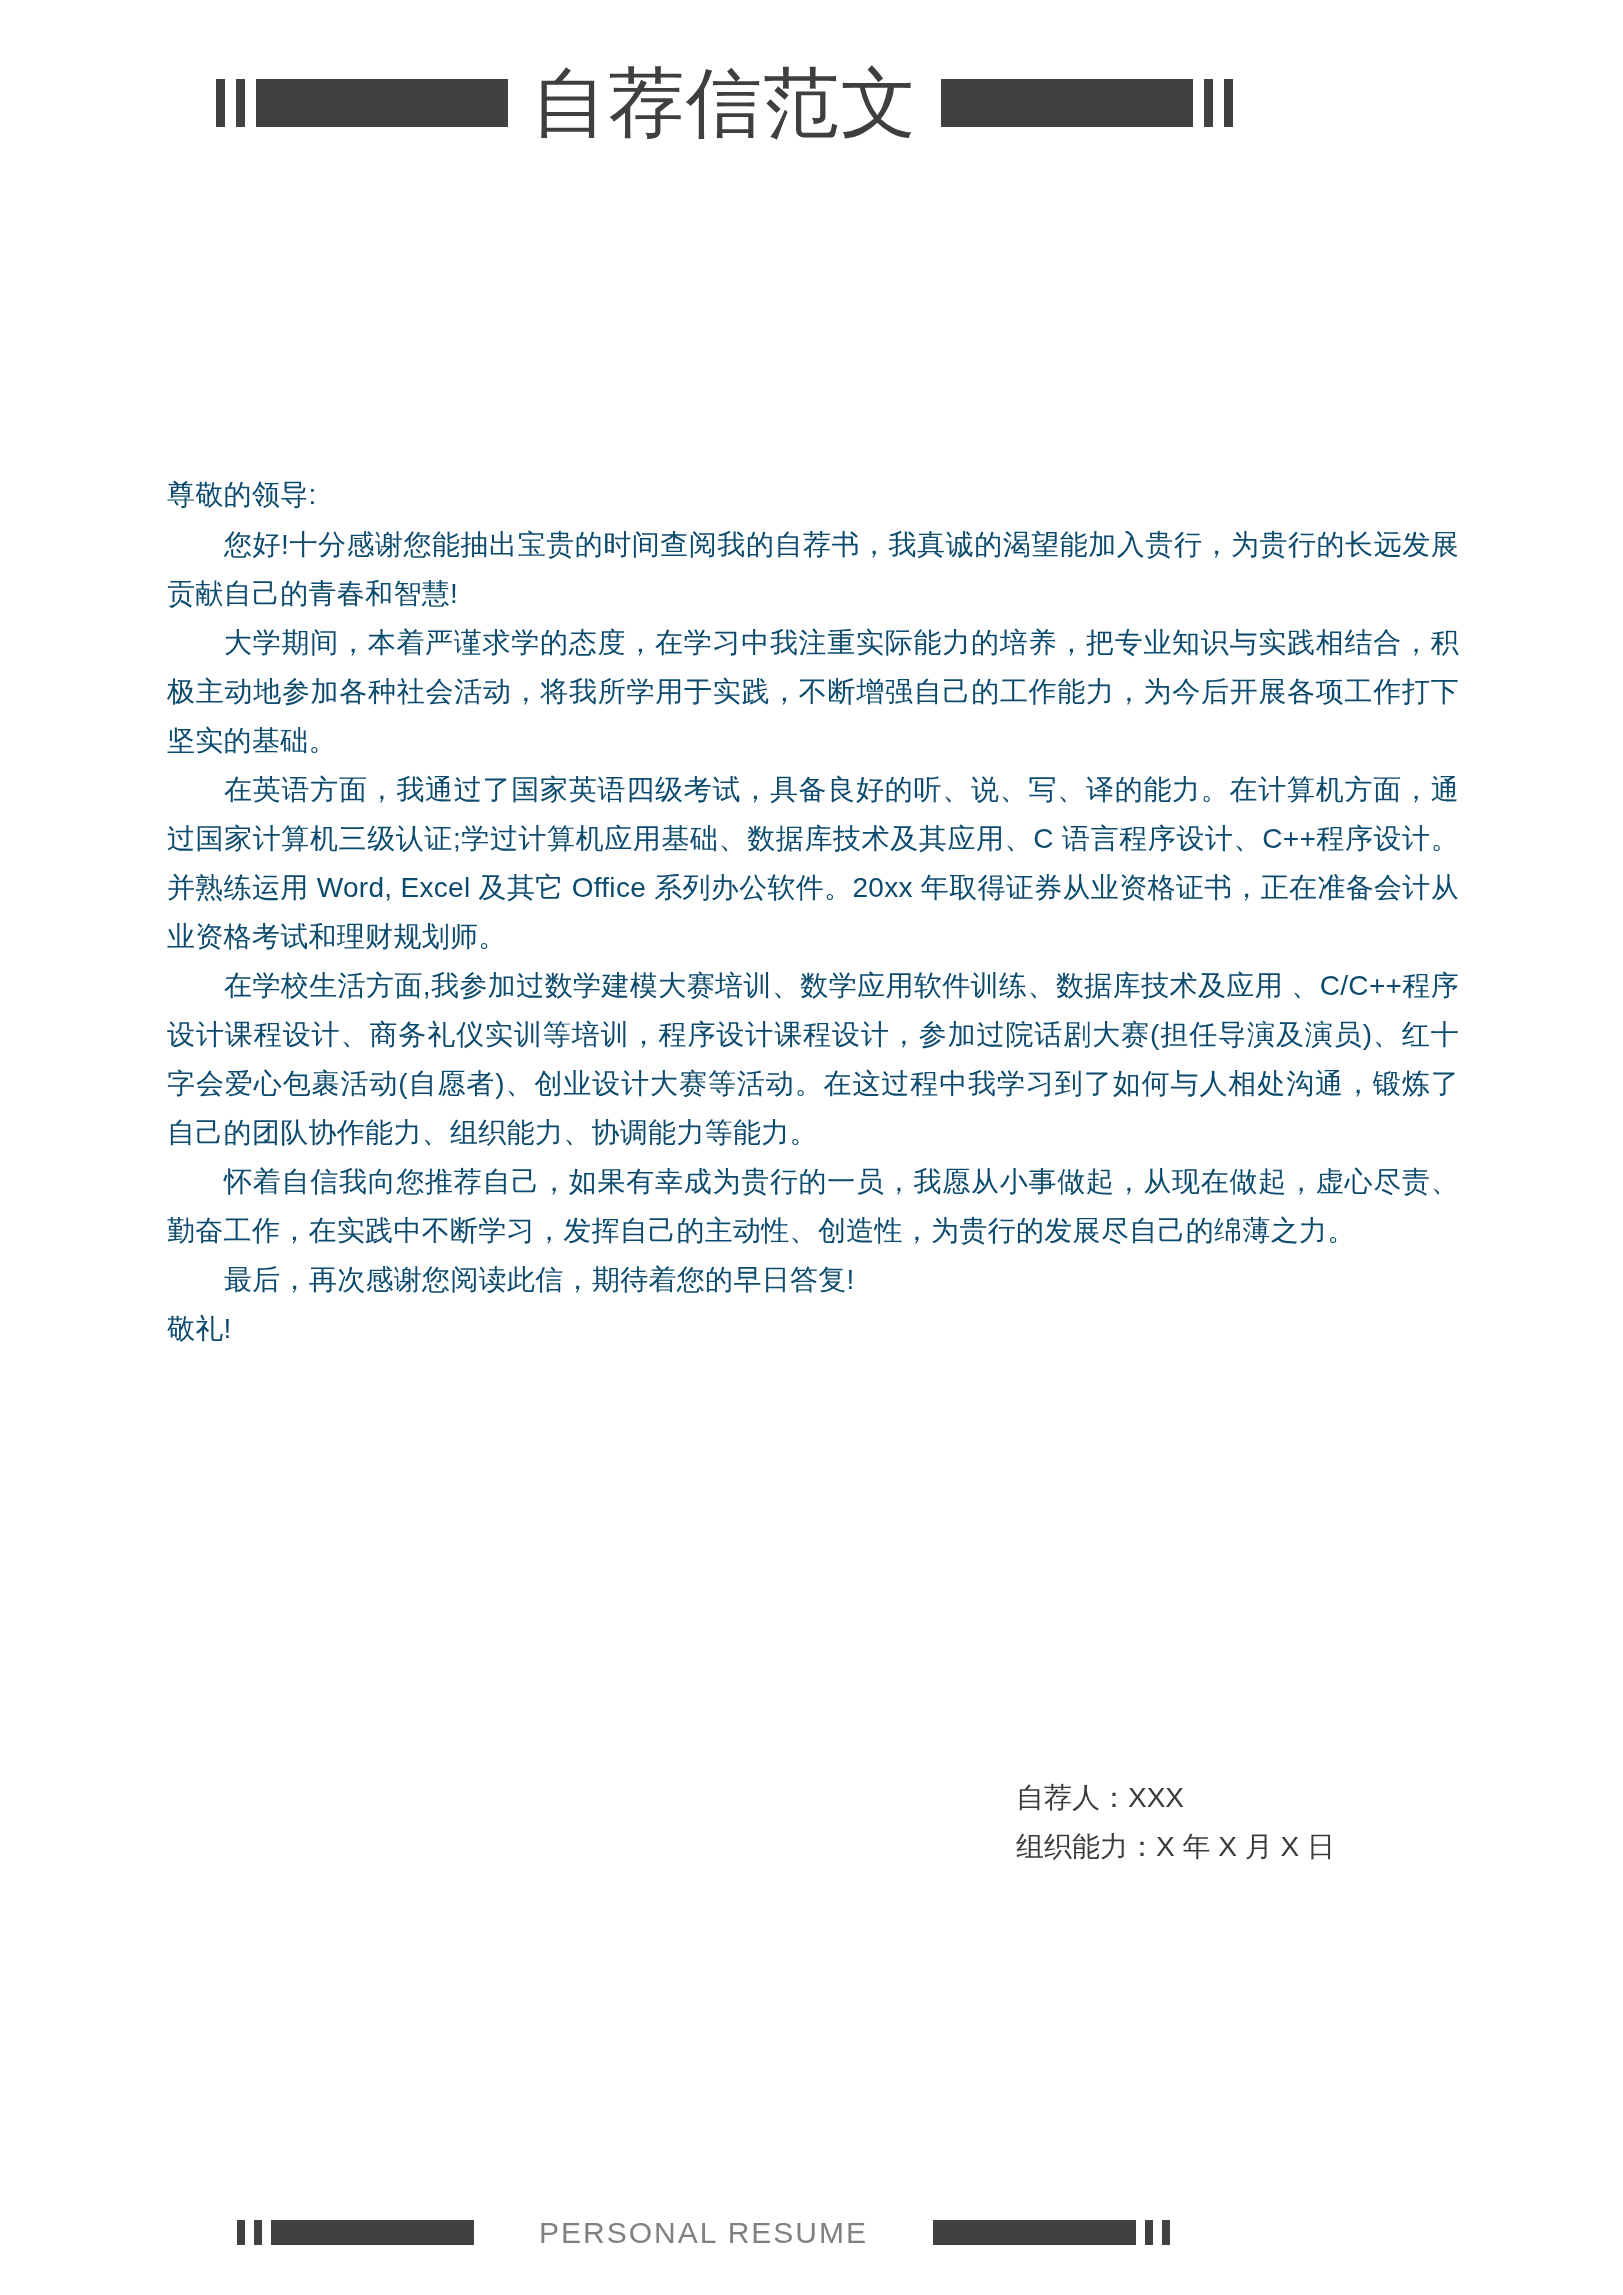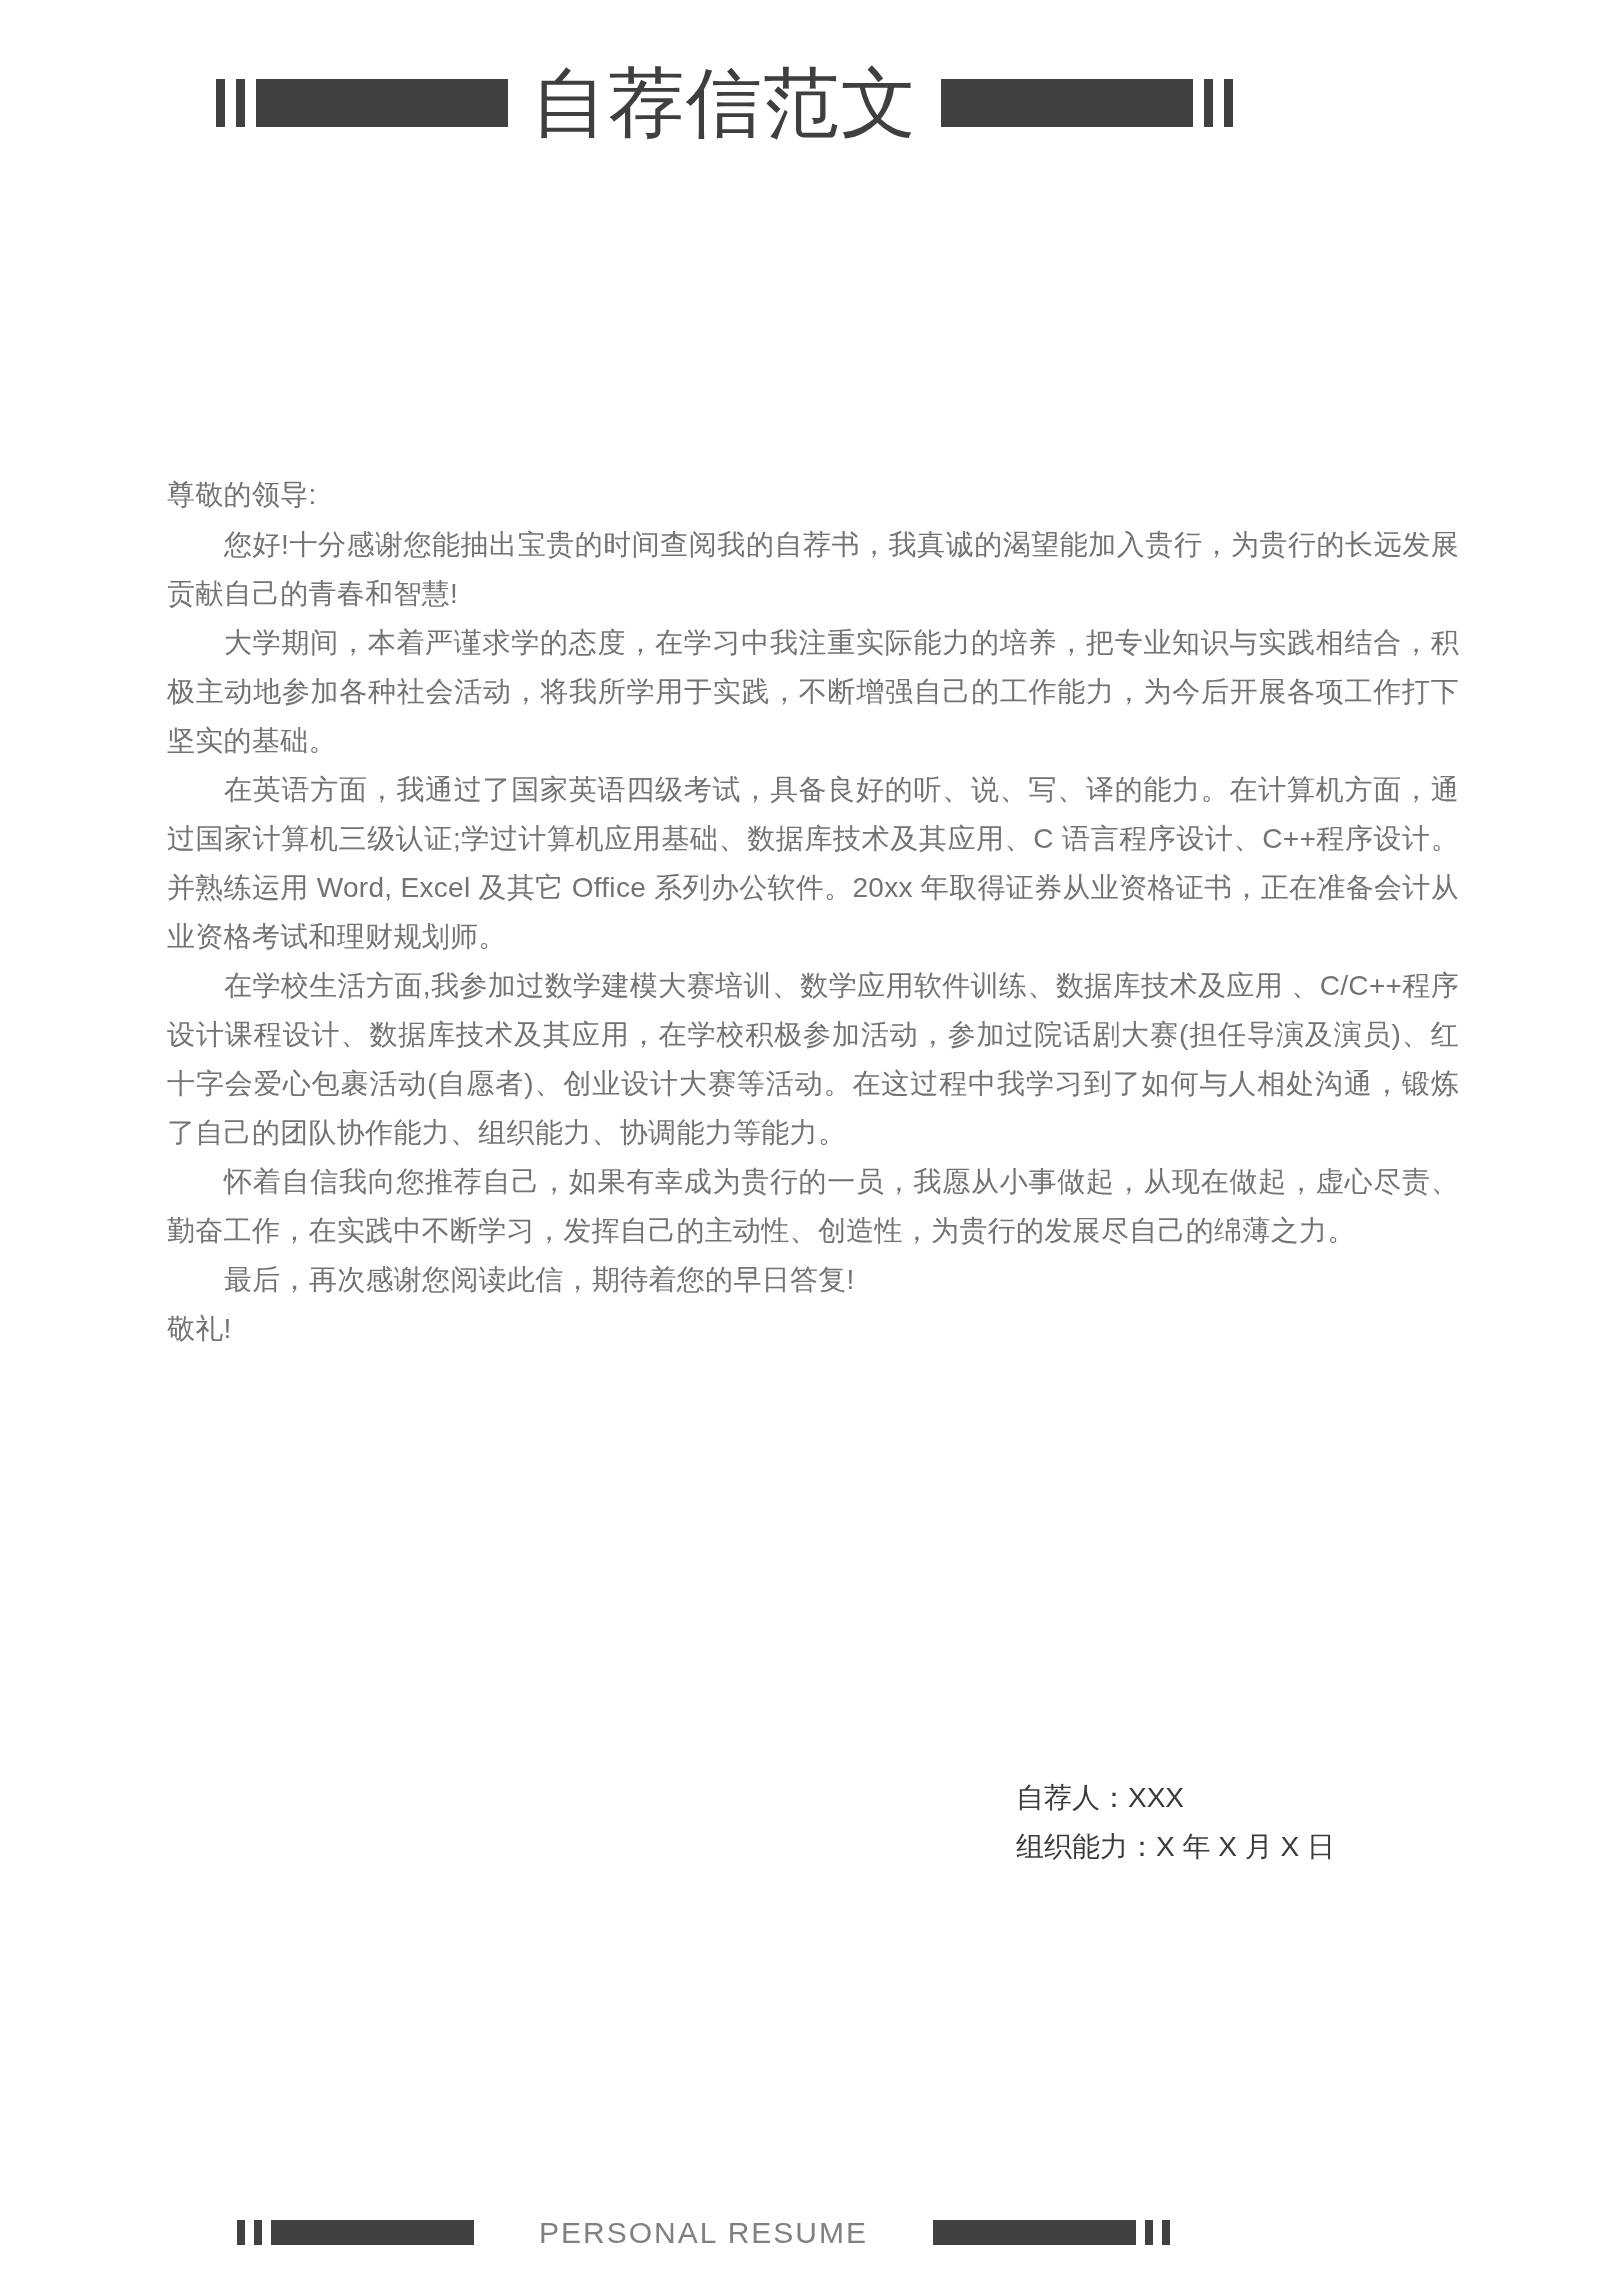--- a/index.html
+++ b/index.html
@@ -60,21 +60,21 @@
   .letter {
     position: absolute;
     left: 167px;
     top: 470px;
     width: 1292px;
   }
   .letter p {
     margin: 0 0 0 0;
     font-size: 28px;
     line-height: 49px;
-    color: #737373;
+    color: #0c4a6e;
     text-align: justify;
     text-justify: inter-ideograph;
     letter-spacing: 0.3px;
   }
   .salutation {
     margin-bottom: 1.4px !important;
   }
   .indent {
     text-indent: 57px;
   }
@@ -154,21 +154,21 @@
     <div class="deco-gap"></div>
     <div class="deco-bar-thin"></div>
   </div>
 </div>
 
 <div class="letter">
   <p class="salutation noindent">尊敬的领导:</p>
   <p class="indent">您好!十分感谢您能抽出宝贵的时间查阅我的自荐书，我真诚的渴望能加入贵行，为贵行的长远发展贡献自己的青春和智慧!</p>
   <p class="indent">大学期间，本着严谨求学的态度，在学习中我注重实际能力的培养，把专业知识与实践相结合，积极主动地参加各种社会活动，将我所学用于实践，不断增强自己的工作能力，为今后开展各项工作打下坚实的基础。</p>
   <p class="indent">在英语方面，我通过了国家英语四级考试，具备良好的听、说、写、译的能力。在计算机方面，通过国家计算机三级认证;学过计算机应用基础、数据库技术及其应用、C 语言程序设计、C++程序设计。并熟练运用 Word, Excel 及其它 Office 系列办公软件。20xx 年取得证券从业资格证书，正在准备会计从业资格考试和理财规划师。</p>
-  <p class="indent">在学校生活方面,我参加过数学建模大赛培训、数学应用软件训练、数据库技术及应用 、C/C++程序设计课程设计、数据库技术及其应用，在学校积极参加活动，参加过院话剧大赛(担任导演及演员)、红十字会爱心包裹活动(自愿者)、创业设计大赛等活动。在这过程中我学习到了如何与人相处沟通，锻炼了自己的团队协作能力、组织能力、协调能力等能力。</p>
+  <p class="indent">在学校生活方面,我参加过数学建模大赛培训、数学应用软件训练、数据库技术及应用 、C/C++程序设计课程设计、商务礼仪实训等培训，程序设计课程设计，参加过院话剧大赛(担任导演及演员)、红十字会爱心包裹活动(自愿者)、创业设计大赛等活动。在这过程中我学习到了如何与人相处沟通，锻炼了自己的团队协作能力、组织能力、协调能力等能力。</p>
   <p class="indent">怀着自信我向您推荐自己，如果有幸成为贵行的一员，我愿从小事做起，从现在做起，虚心尽责、勤奋工作，在实践中不断学习，发挥自己的主动性、创造性，为贵行的发展尽自己的绵薄之力。</p>
   <p class="indent">最后，再次感谢您阅读此信，期待着您的早日答复!</p>
   <p class="noindent">敬礼!</p>
 </div>
 
 <div class="signature">
   <div>自荐人：XXX</div>
   <div>组织能力：X 年 X 月 X 日</div>
 </div>
 

